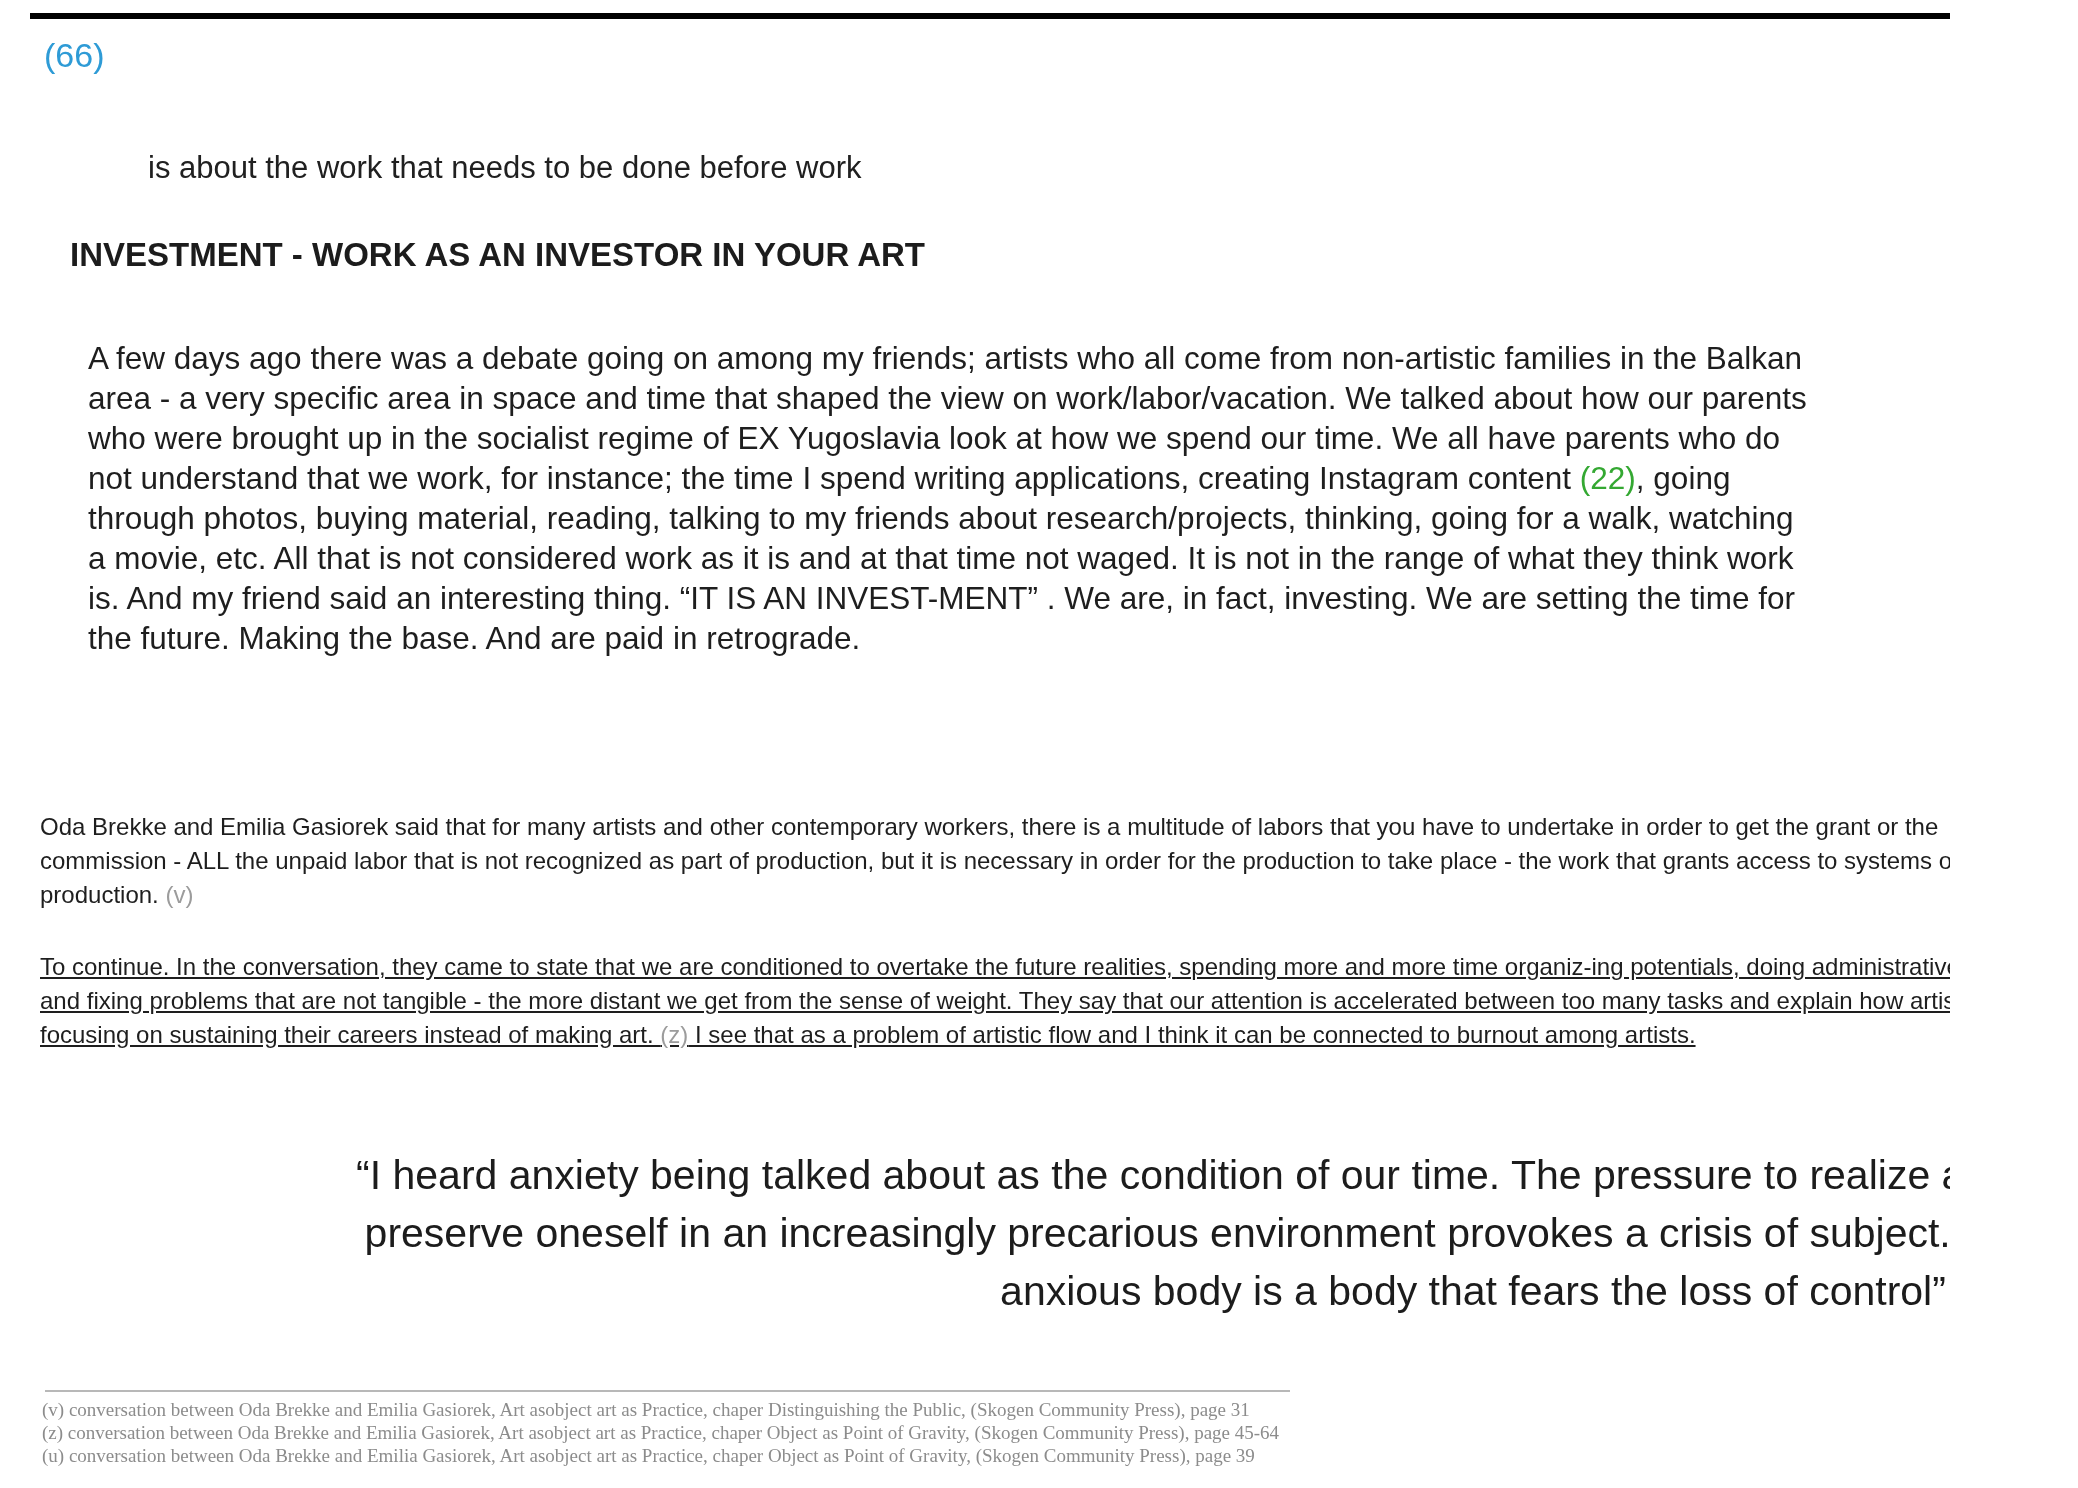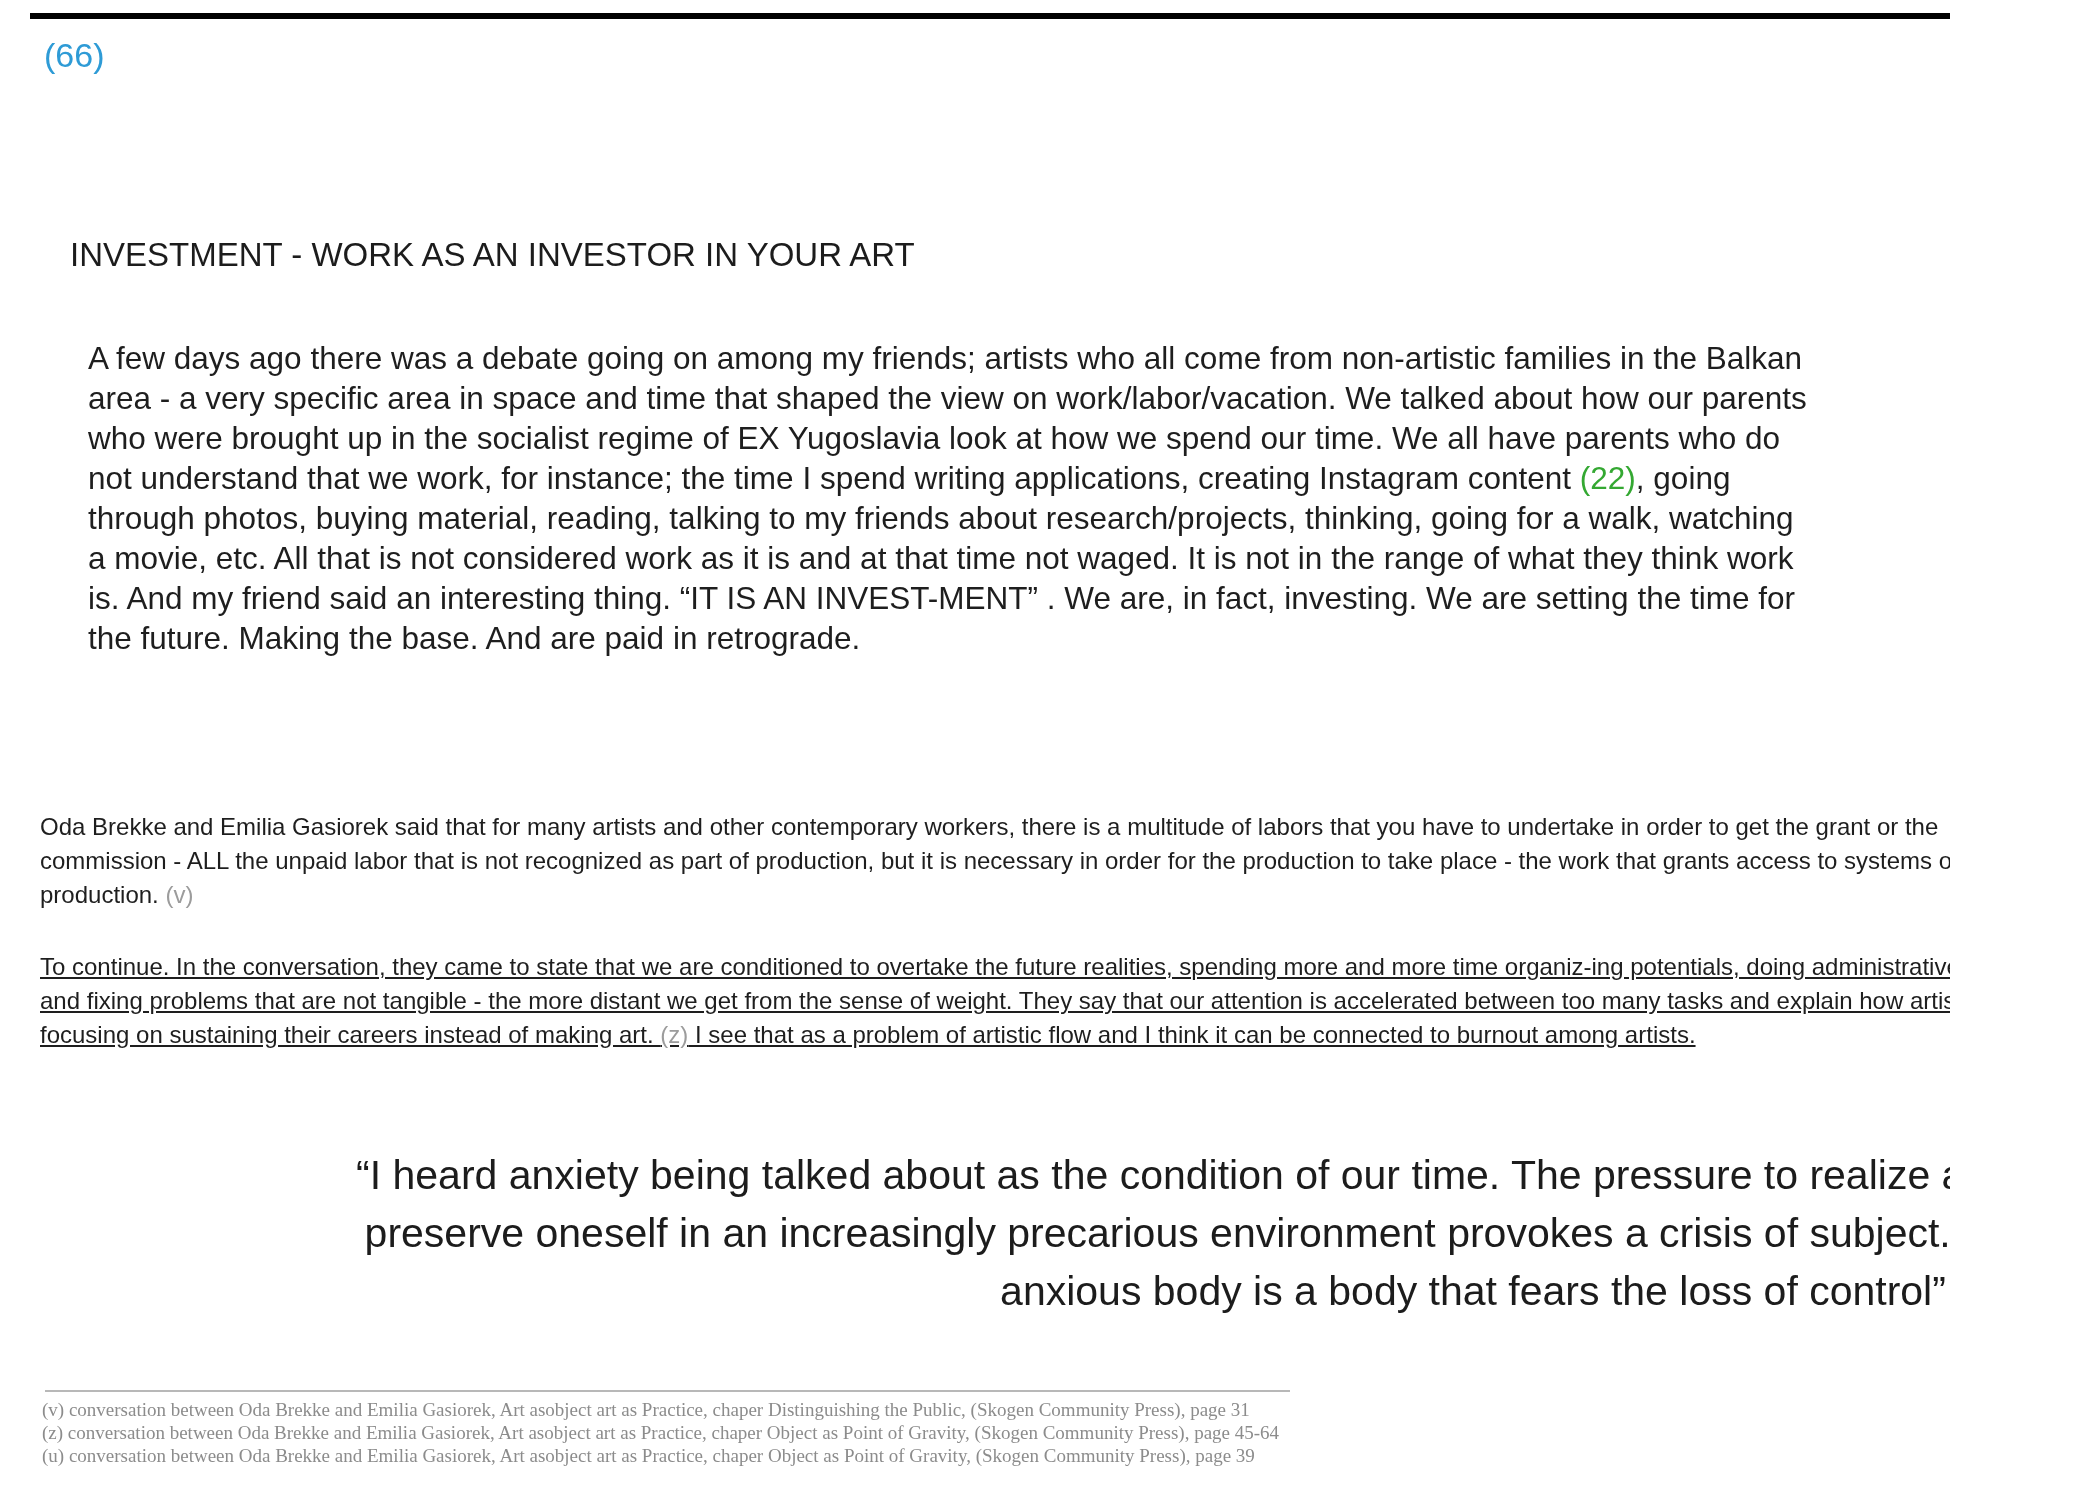--- a/index.html
+++ b/index.html
@@ -49,21 +49,21 @@
     font-size: 31px;
     color: #202020;
     white-space: nowrap;
   }
   .section-heading {
     position: absolute;
     left: 70px;
     top: 236px;
     margin: 0;
     font-size: 33px;
-    font-weight: 400;
+    font-weight: 700;
     color: #1c1c1c;
     white-space: nowrap;
   }
   .main-paragraph {
     position: absolute;
     left: 72px;
     top: 322px;
     width: 1720px;
     margin: 16px;
     font-size: 31.5px;
@@ -125,20 +125,21 @@
 </head>
 <body>
 
 <div class="page">
 
   <div class="top-rule"></div>
 
   <div class="page-number">(66)</div>
 
 
+  <div class="subtitle">is about the work that needs to be done before work</div>
 
   <h2 class="section-heading">INVESTMENT - WORK AS AN INVESTOR IN YOUR ART</h2>
 
   <p class="main-paragraph"><span>A few days ago there was a debate going on among my friends; artists who all come from non-artistic families in the Balkan area -  a very specific area in space and time that shaped the view on work/labor/vacation. We talked about how our parents who were brought up in the socialist regime of EX Yugoslavia look at how we spend our time. We all have parents who do not understand that we work, for instance; the time I spend writing applications, creating Instagram content </span><span class="ref-green">(22)</span><span>, going through photos, buying material, reading, talking to my friends about research/projects, thinking, going for a walk, watching a movie, etc. All that is not considered work as it is and at that time not waged. It is not in the range of what they think work is. And my friend said an interesting thing.  “IT IS AN INVEST-MENT” . We are, in fact, investing. We are setting the time for the future. Making the base. And are paid in retrograde.</span></p>
 
   <p class="note-paragraph note-1"><span>Oda Brekke and Emilia Gasiorek said that for many artists and other contemporary workers, there is a multitude of labors that you have to undertake in order to get the grant or the commission - ALL the unpaid labor that is not recognized as part of production, but it is necessary in order for the production to take place - the work that grants access to systems of production. </span><span class="ref-gray">(v)</span></p>
 
   <p class="note-paragraph note-2"><span>To continue. In the conversation, they came to state that we are conditioned to overtake the future realities, spending more and more time organiz-ing potentials, doing administrative work and fixing problems that are not tangible - the more distant we get from the sense of weight. They say that our attention is accelerated between too many tasks and explain how artists were focusing on sustaining their careers instead of making art. </span><span class="ref-gray">(z)</span><span> I see that as a problem of artistic flow and I think it can be connected to burnout among artists.</span></p>
 
   <blockquote class="pull-quote"><span>“I heard anxiety being talked about as the condition of our time. The pressure to realize and preserve oneself in an increasingly precarious environment provokes a crisis of subject. An anxious body is a body that fears the loss of control”</span><span class="ref-gray">(u)</span></blockquote>

